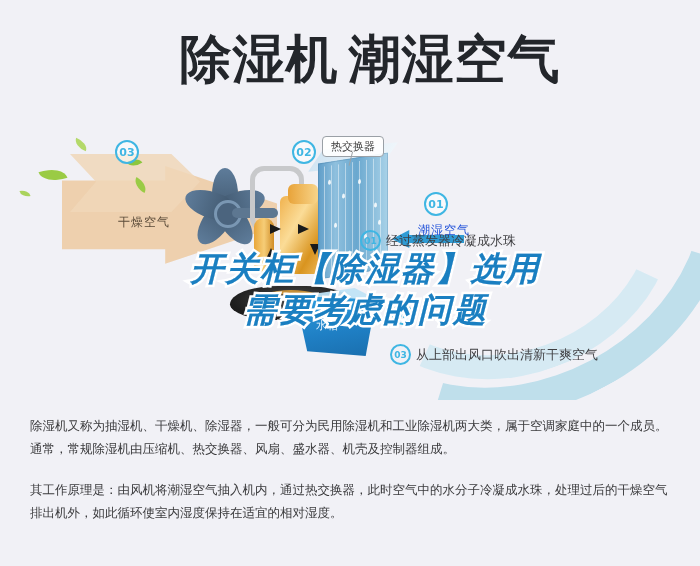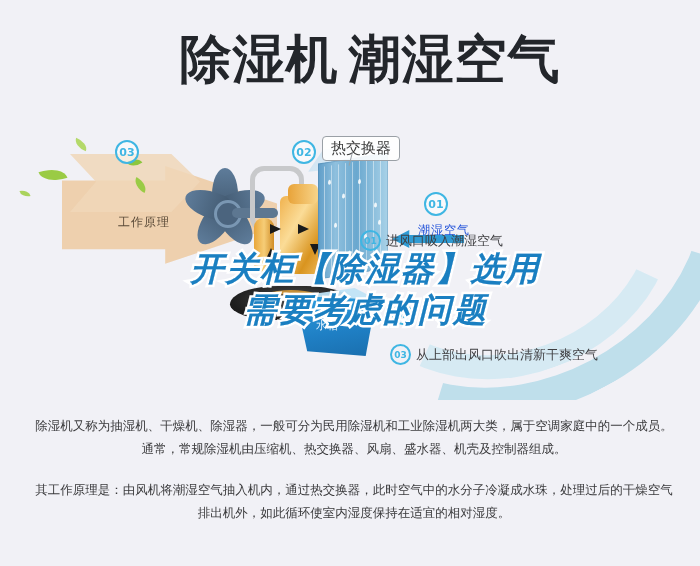--- a/index.html
+++ b/index.html
@@ -158,21 +158,21 @@
     display:flex;align-items:center;justify-content:center;
     background:rgba(255,255,255,.55);
   }
   .badge.b01{left:424px;top:74px;}
   .badge.b02{left:292px;top:22px;}
   .badge.b03{left:115px;top:22px;}
 
   .callout-box{
     position:absolute;left:322px;top:18px;
     padding:2px 8px;border:1px solid #9aa0a6;border-radius:4px;
-    background:rgba(255,255,255,.9);font-size:15px;color:#3b3b3b;white-space:nowrap;
+    background:rgba(255,255,255,.9);font-size:11px;color:#3b3b3b;white-space:nowrap;
   }
   .callout-tail{
     position:absolute;left:352px;top:34px;width:1px;height:14px;background:#9aa0a6;
     transform:rotate(14deg);transform-origin:top;
   }
 
   .humid-label{
     position:absolute;left:418px;top:104px;font-size:12px;color:#1d4ed8;
     letter-spacing:1px;white-space:nowrap;
   }
@@ -237,42 +237,42 @@
   .overlay-line.front{
     position:absolute;left:0;right:0;top:0;
     -webkit-text-stroke:0;color:#1a7fc1;
   }
 
   
   .bodytext{
     position:absolute;left:30px;top:414px;width:648px;
     font-size:12.5px;line-height:23px;color:#3a3a3c;
   }
-  .para{margin:0 0 18px 0;text-align:center;}
+  .para{margin:0 0 18px 0;}
   .para:last-child{margin-bottom:0;}
 </style>
 </head>
 <body>
 
 <div class="page">
 
   <div class="header">
     <div class="header-title">
       <span class="t1">除湿机</span><span class="t2">潮湿空气</span>
     </div>
   </div>
 
   <div class="illu">
 
     <div class="sweep"></div>
     <div class="sweep2"></div>
 
     <div class="beige-arrow"></div>
     <div class="beige-arrow2"></div>
-    <div class="dry-label">工作原理</div>
+    <div class="dry-label">干燥空气</div>
 
     <div class="leaf l1"></div>
     <div class="leaf l2"></div>
     <div class="leaf l3"></div>
     <div class="leaf l4"></div>
     <div class="leaf l5"></div>
 
     <div class="fan">
       <div class="blade b1"></div>
       <div class="blade b2"></div>
@@ -331,21 +331,21 @@
     <div class="humid-label">潮湿空气</div>
 
     <div class="base-unit"></div>
     <div class="base-ring"></div>
     <div class="tank-top"></div>
     <div class="tank"></div>
     <div class="tank-label">水箱</div>
 
     <div class="note n1">
       <span class="nbadge">01</span>
-      <span>进风口吸入潮湿空气</span>
+      <span>经过蒸发器冷凝成水珠</span>
     </div>
     <div class="note n2">
       <span class="nbadge">02</span>
     </div>
     <div class="note n3">
       <span class="nbadge">03</span>
       <span>从上部出风口吹出清新干爽空气</span>
     </div>
   </div>
 

